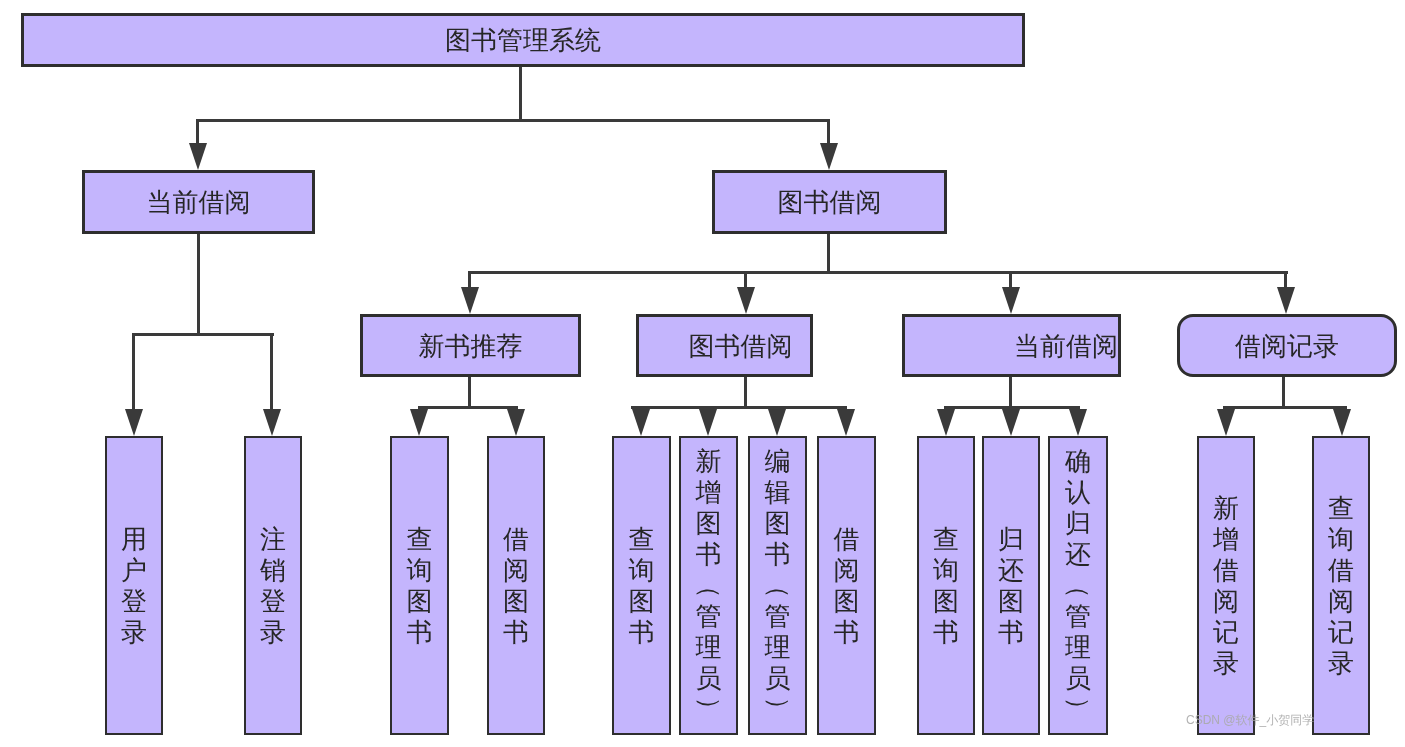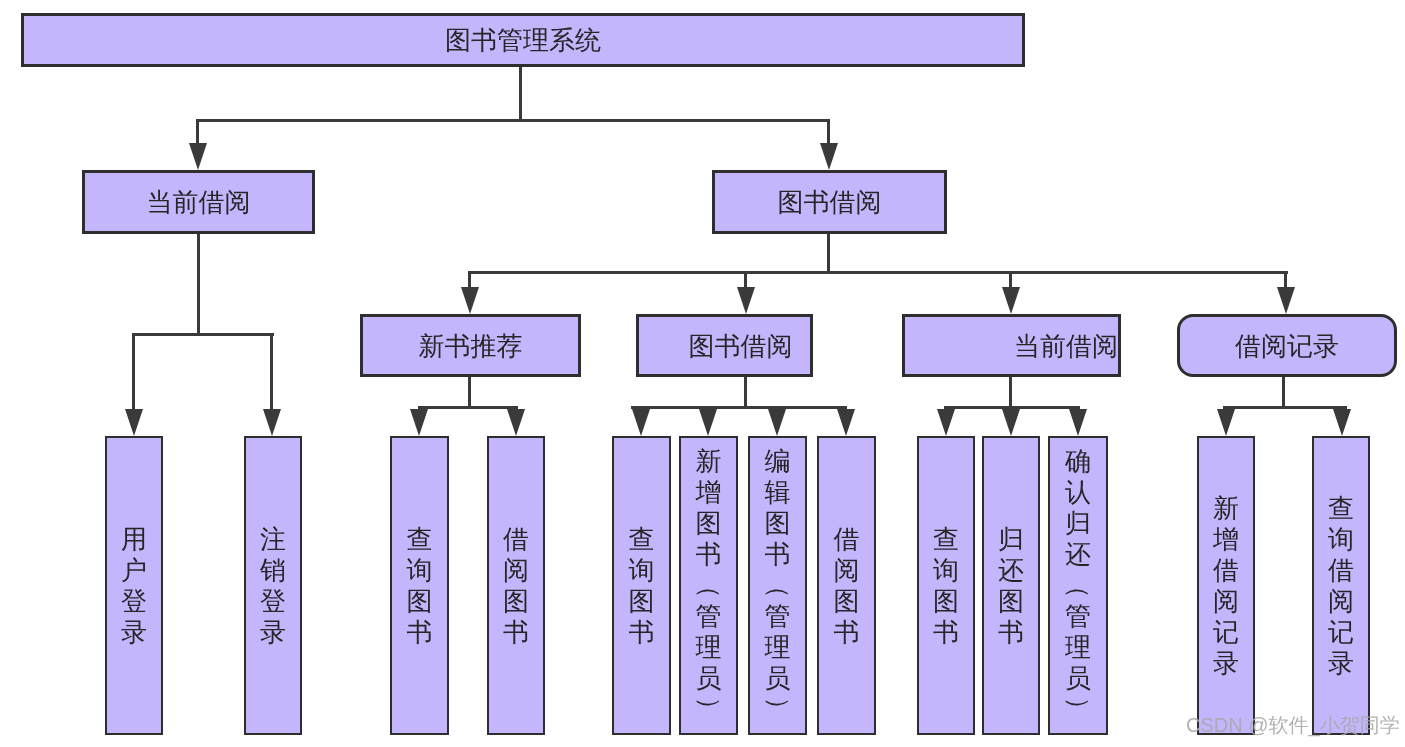--- a/index.html
+++ b/index.html
@@ -18,21 +18,21 @@
   .node{position:absolute;box-sizing:border-box;background:#c4b5fd;
         border:3px solid #2e2e2e;color:#262626;
         display:flex;align-items:center;justify-content:center;
         font-size:26px;line-height:1;}
   .leaf{border-width:2px;top:436px;height:299px;
         flex-direction:column;justify-content:center;align-items:center;}
   .vchar{display:block;height:31px;line-height:31px;font-size:26px;text-align:center;}
   .vchar.rot{transform:rotate(90deg);}
 
   .watermark{position:absolute;left:1186px;top:712px;white-space:nowrap;
-             font-size:20px;color:rgba(170,170,170,0.9);z-index:5;}
+             font-size:12px;color:rgba(170,170,170,0.9);z-index:5;}
 </style>
 </head>
 <body>
 
 <div class="stage">
 
   <div>
 
     <div class="line" style="left:519px;top:66px;width:3px;height:55px;"></div>
     <div class="line" style="left:196px;top:119px;width:634px;height:3px;"></div>

